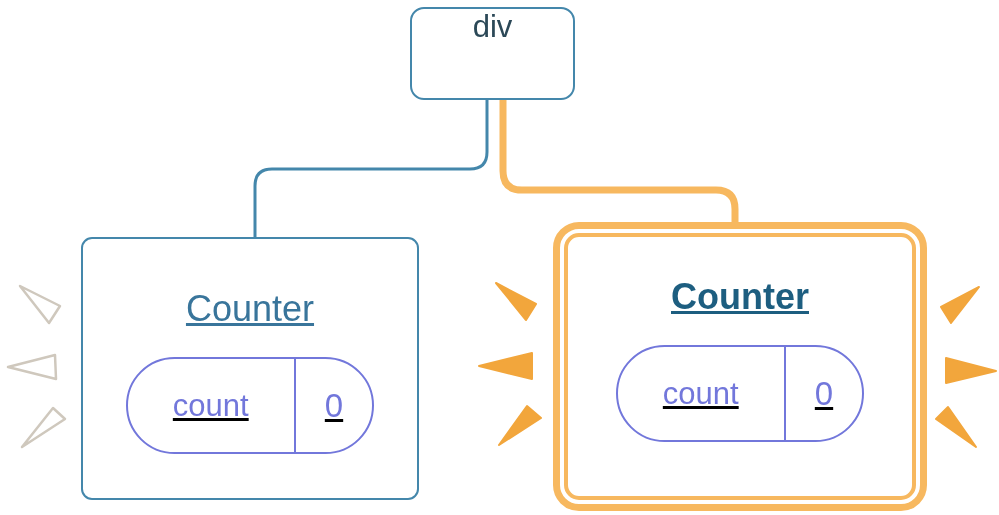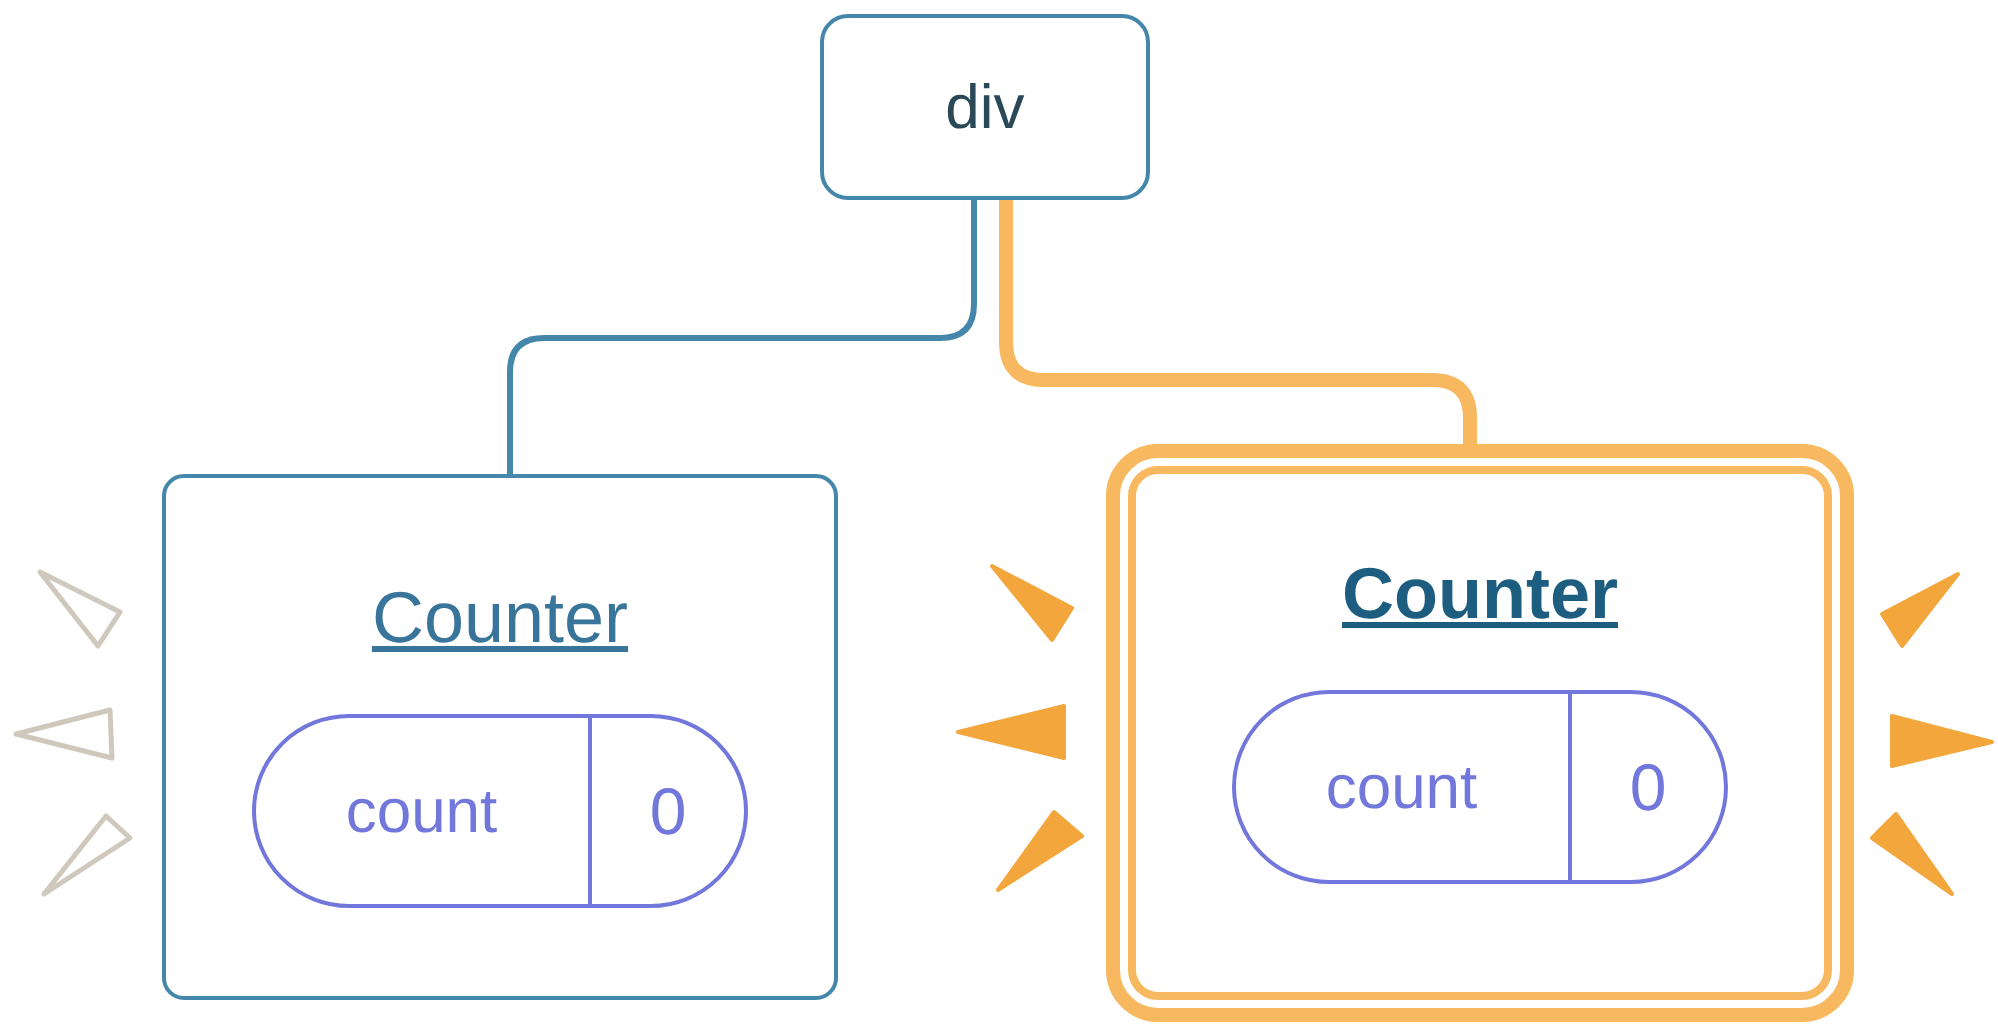--- a/index.html
+++ b/index.html
@@ -50,21 +50,21 @@
   }
   .root-node {
     position: absolute;
     left: 410px; top: 7px;
     width: 165px; height: 93px;
     background: #ffffff;
     border: 2.5px solid var(--blue);
     border-radius: 14px;
     box-sizing: border-box;
     display: flex;
-    align-items: center;
+    align-items: flex-start;
     justify-content: center;
     font-size: 31px;
     color: var(--textDark);
   }
   .card {
     position: absolute;
     background: #ffffff;
     display: flex;
     flex-direction: column;
     align-items: center;
@@ -111,20 +111,21 @@
   .pill {
     margin-top: 30px;
     width: 248px; height: 97px;
     border: 2.5px solid var(--purple);
     border-radius: 60px;
     box-sizing: border-box;
     display: flex;
     align-items: stretch;
     overflow: hidden;
     background: #ffffff;
+    text-decoration: underline;
   }
   .pill-key {
     flex: 1;
     display: flex;
     align-items: center;
     justify-content: center;
     font-size: 31px;
     color: var(--purple);
   }
   .pill-divider {

